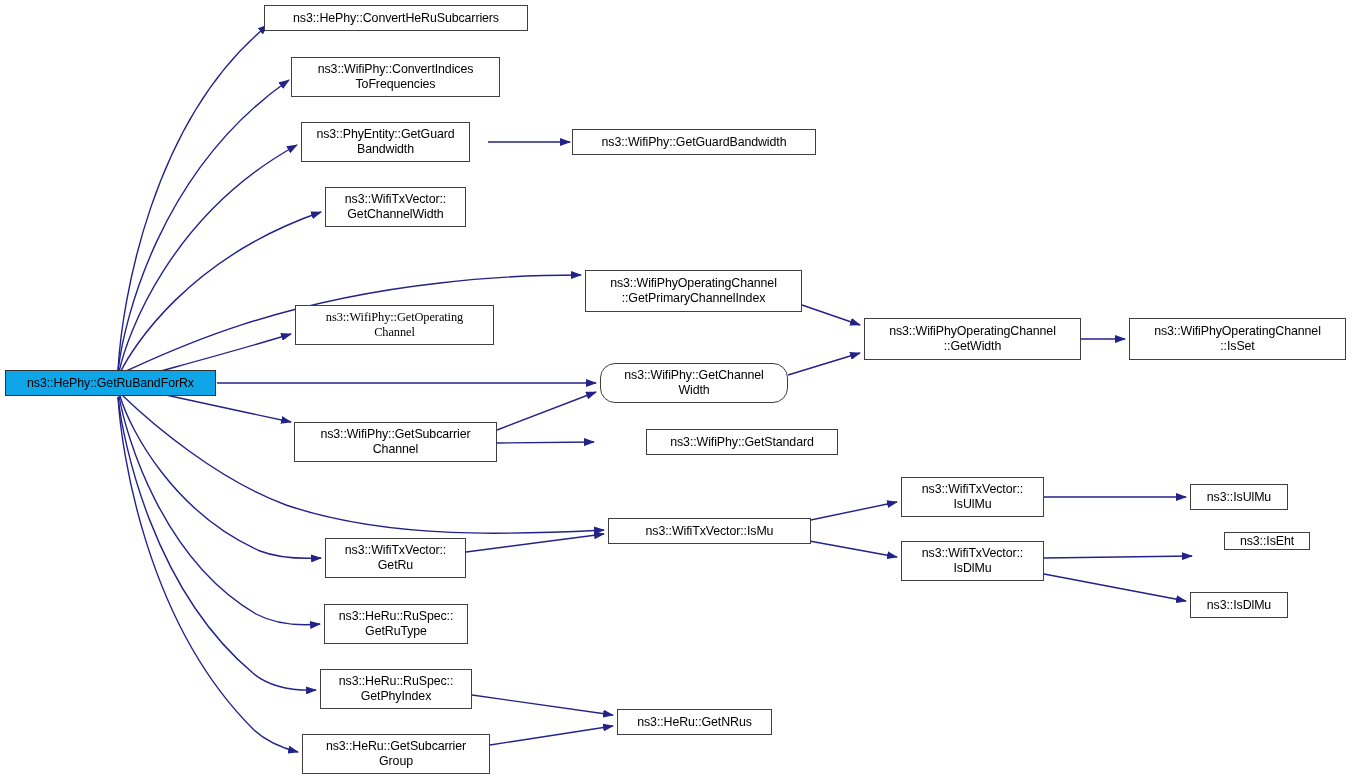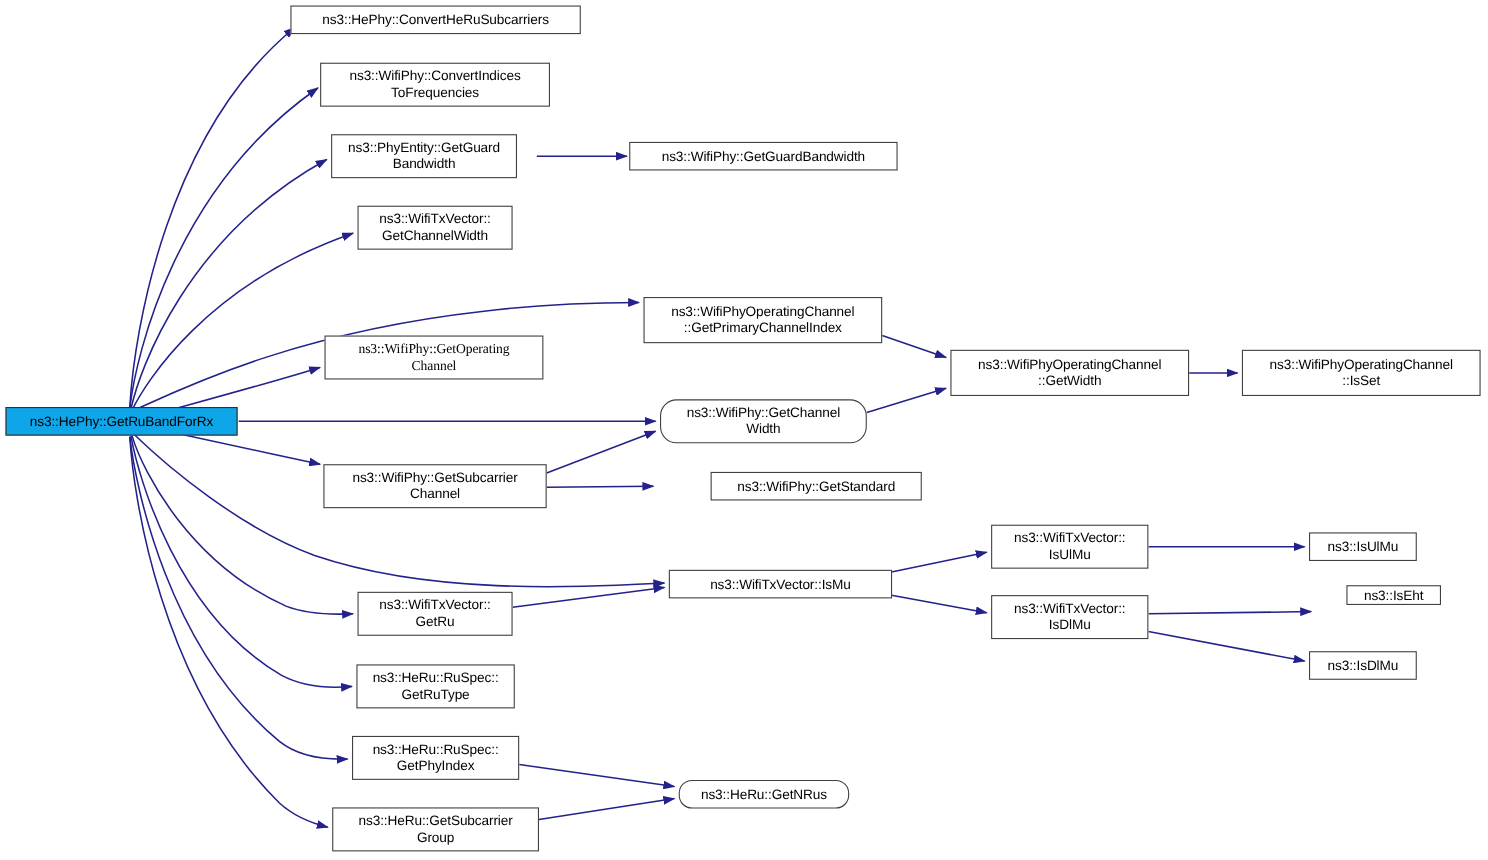--- a/index.html
+++ b/index.html
@@ -115,18 +115,18 @@
       <div class="node" style="left: 1196px; top: 532px; width: 86px; height: 18px; margin-left: 28px;">ns3::IsEht</div>
       <div class="node" style="left: 325px; top: 538px; width: 141px; height: 40px;">ns3::WifiTxVector::
 GetRu</div>
       <div class="node" style="left: 901px; top: 541px; width: 143px; height: 40px;">ns3::WifiTxVector::
 IsDlMu</div>
       <div class="node" style="left: 1190px; top: 592px; width: 98px; height: 26px;">ns3::IsDlMu</div>
       <div class="node" style="left: 324px; top: 604px; width: 144px; height: 40px;">ns3::HeRu::RuSpec::
 GetRuType</div>
       <div class="node" style="left: 320px; top: 669px; width: 152px; height: 40px;">ns3::HeRu::RuSpec::
 GetPhyIndex</div>
-      <div class="node" style="left: 617px; top: 709px; width: 155px; height: 26px; border-radius: 12px;">ns3::HeRu::GetNRus</div>
+      <div class="node" style="left: 617px; top: 709px; width: 155px; height: 26px;">ns3::HeRu::GetNRus</div>
       <div class="node" style="left: 302px; top: 734px; width: 188px; height: 40px;">ns3::HeRu::GetSubcarrier
 Group</div>
       <div class="node" style="left: 572px; top: 129px; width: 244px; height: 26px;">ns3::WifiPhy::GetGuardBandwidth</div>
     </div>
 </div>
 
 </body></html>

